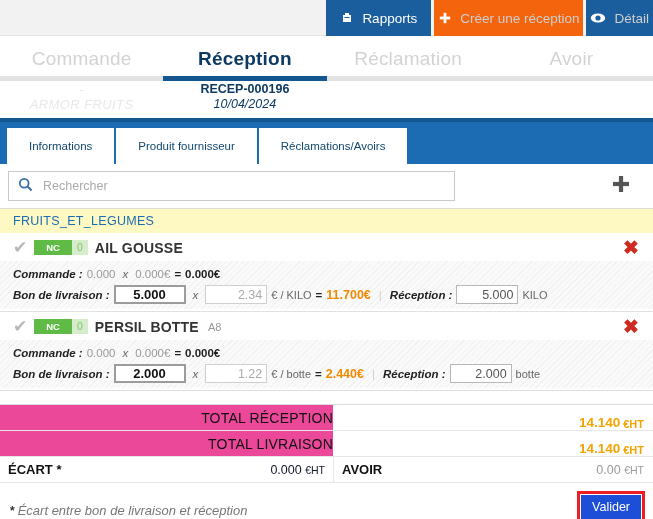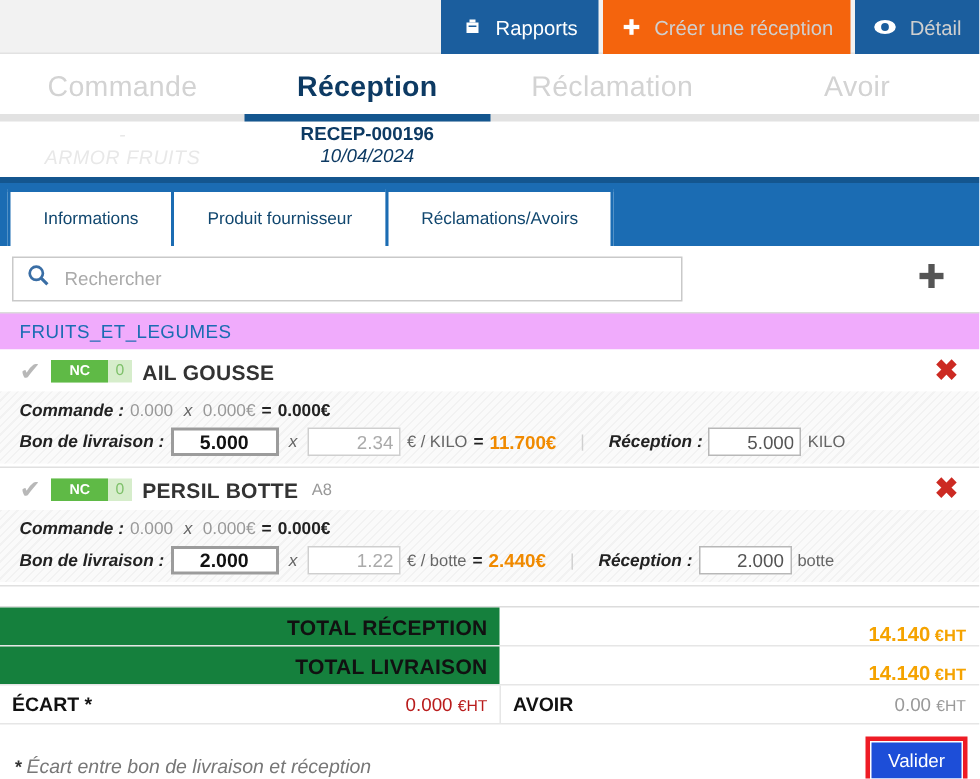--- a/index.html
+++ b/index.html
@@ -123,21 +123,21 @@
     background: transparent;
   }
   .searchbox input::placeholder { color:#aaa; }
   .plusbtn {
     margin-left:auto; margin-right: 14px;
     cursor:pointer; display:flex; align-items:center;
   }
 
   
   .grouphdr {
-    background: #f0abfc;
+    background: #fef9c3;
     color: #1b6cb3;
     font-size: 12.5px;
     padding: 5px 0 5px 13px;
     letter-spacing: .3px;
     border-top: 1px solid #dcdcdc;
   }
 
   
   .product { position: relative; }
   .prodtitle {
@@ -169,21 +169,21 @@
     background-color:#fafafa;
     background-image: repeating-linear-gradient(
       135deg, #f2f2f2 0 1px, transparent 1px 4px);
     padding: 2px 0 4px 13px;
   }
   .dline { display:flex; align-items:center; gap:4px; height:21px; font-size:11.5px; }
   .lbl { font-style: italic; font-weight: bold; color:#222; }
   .muted { color:#999; }
   .dark { color:#222; font-weight:bold; }
   .orangeval { color:#f08a00; font-weight:bold; font-size:12.5px; }
-  .sep { color:#cfcfcf; padding: 0 12px; }
+  .sep { color:#cfcfcf; padding: 0 4px; }
 
   input.qty {
     border: 2px solid #9c9c9c;
     height: 19px; width: 72px;
     text-align: center;
     font-size: 13px; font-weight: bold; color:#111;
     font-family: "Liberation Sans", sans-serif;
     outline: none; padding: 0 2px;
     background:#fff;
   }
@@ -207,35 +207,35 @@
   }
   .unit { font-size:11px; color:#666; }
   .xsym { font-style:italic; color:#666; font-size:11.5px; padding:0 3px; }
 
   .rowsep { height:1px; background:#e0e0e0; margin-top:2px; }
 
   
   .totals { margin-top: 13px; border-top:1px solid #dcdcdc; }
   .trow { display:flex; height:26px; align-items:stretch; border-bottom:1px solid #e6e6e6; }
   .tlabelgray {
-    width: 333px; background:#15803d; color:#111;
+    width: 333px; background:#ec4899; color:#111;
     display:flex; align-items:center; justify-content:flex-end;
-    padding-right: 8px; font-size: 14px; letter-spacing:.2px;font-weight:bold;
+    font-size: 14px; letter-spacing:.2px;
   }
   .tvalue {
     flex:1; display:flex; align-items:flex-end; justify-content:flex-end;
     padding-right: 9px; font-size: 13.5px;
   }
   .tvalue .num { color:#f5a300; font-weight:bold; }
   .tvalue .cur { color:#f5a300; font-weight:bold; font-size:11px; margin-left:3px; }
 
   .trow.split { }
   .halfL { width:333px; display:flex; align-items:center; padding-left:8px; }
   .halfL .k { font-size:13px; font-weight:bold; color:#111; }
-  .halfL .v { margin-left:auto; padding-right:8px; font-size:12.5px; color:#b91c1c; }
+  .halfL .v { margin-left:auto; padding-right:8px; font-size:12.5px; color:#0f172a; }
   .halfL .v .cur { font-size:10.5px; }
   .halfR { flex:1; display:flex; align-items:center; padding-left:8px; border-left:1px solid #e6e6e6; }
   .halfR .k { font-size:13px; font-weight:bold; color:#111; }
   .halfR .v { margin-left:auto; padding-right:9px; font-size:12.5px; color:#9a9a9a; }
   .halfR .v .cur { font-size:10.5px; }
 
   .footnote {
     display:flex; align-items:center;
     padding: 7px 0 0 10px; position:relative; height:48px;
   }

